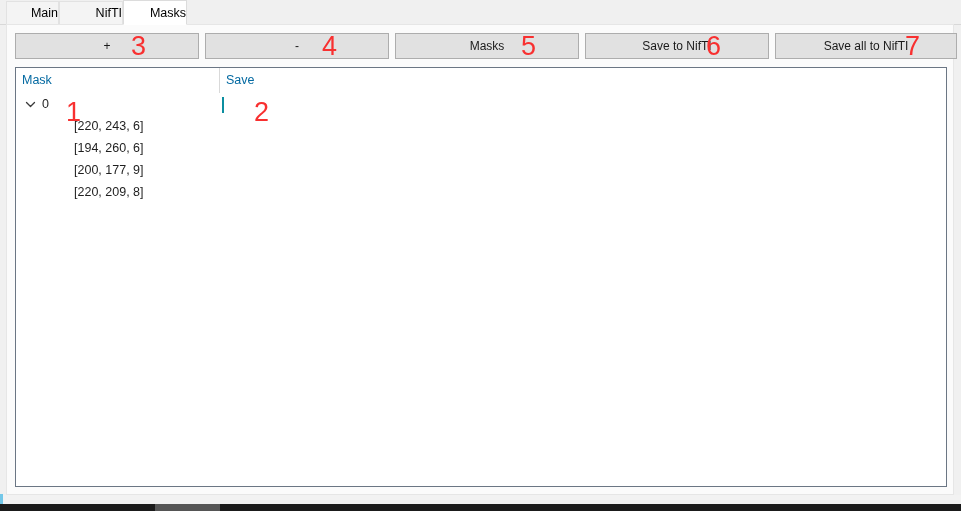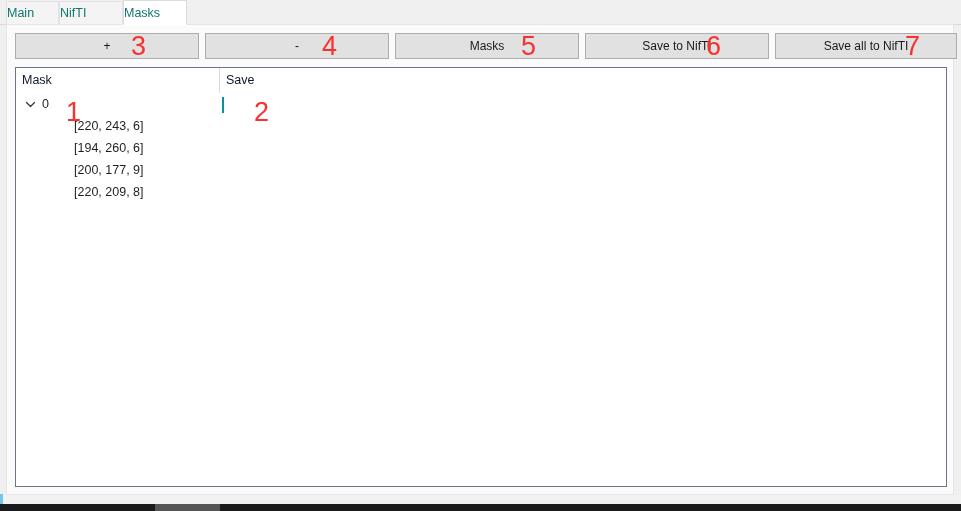--- a/index.html
+++ b/index.html
@@ -32,23 +32,23 @@
     top: 24px;
     width: 961px;
     height: 1px;
     background: #d8d8d8;
   }
   .tab {
     position: absolute;
     top: 1px;
     height: 23px;
     line-height: 23px;
-    text-align: left;
+    text-align: right;
     font-size: 12.5px;
-    color: #0f766e;
+    color: #000000;
     background: #f4f4f4;
     border: 1px solid #e2e2e2;
     border-bottom: none;
     box-sizing: border-box;
     cursor: default;
   }
   .tab.inactive {
     background: #f4f4f4;
   }
   .tab.active {
@@ -136,21 +136,21 @@
     width: 100%;
     height: 25px;
     background: #ffffff;
   }
   .tree-header .col-head {
     position: absolute;
     top: 0;
     height: 25px;
     line-height: 25px;
     font-size: 12.5px;
-    color: #0f172a;
+    color: #0369a1;
     padding-left: 6px;
     box-sizing: border-box;
     cursor: default;
   }
   #col-mask  { left: 0px;   width: 203px; }
   #col-color { left: 203px; width: 260px; border-left: 1px solid #d9d9d9; }
 
   .tree-body {
     position: absolute;
     left: 0;

